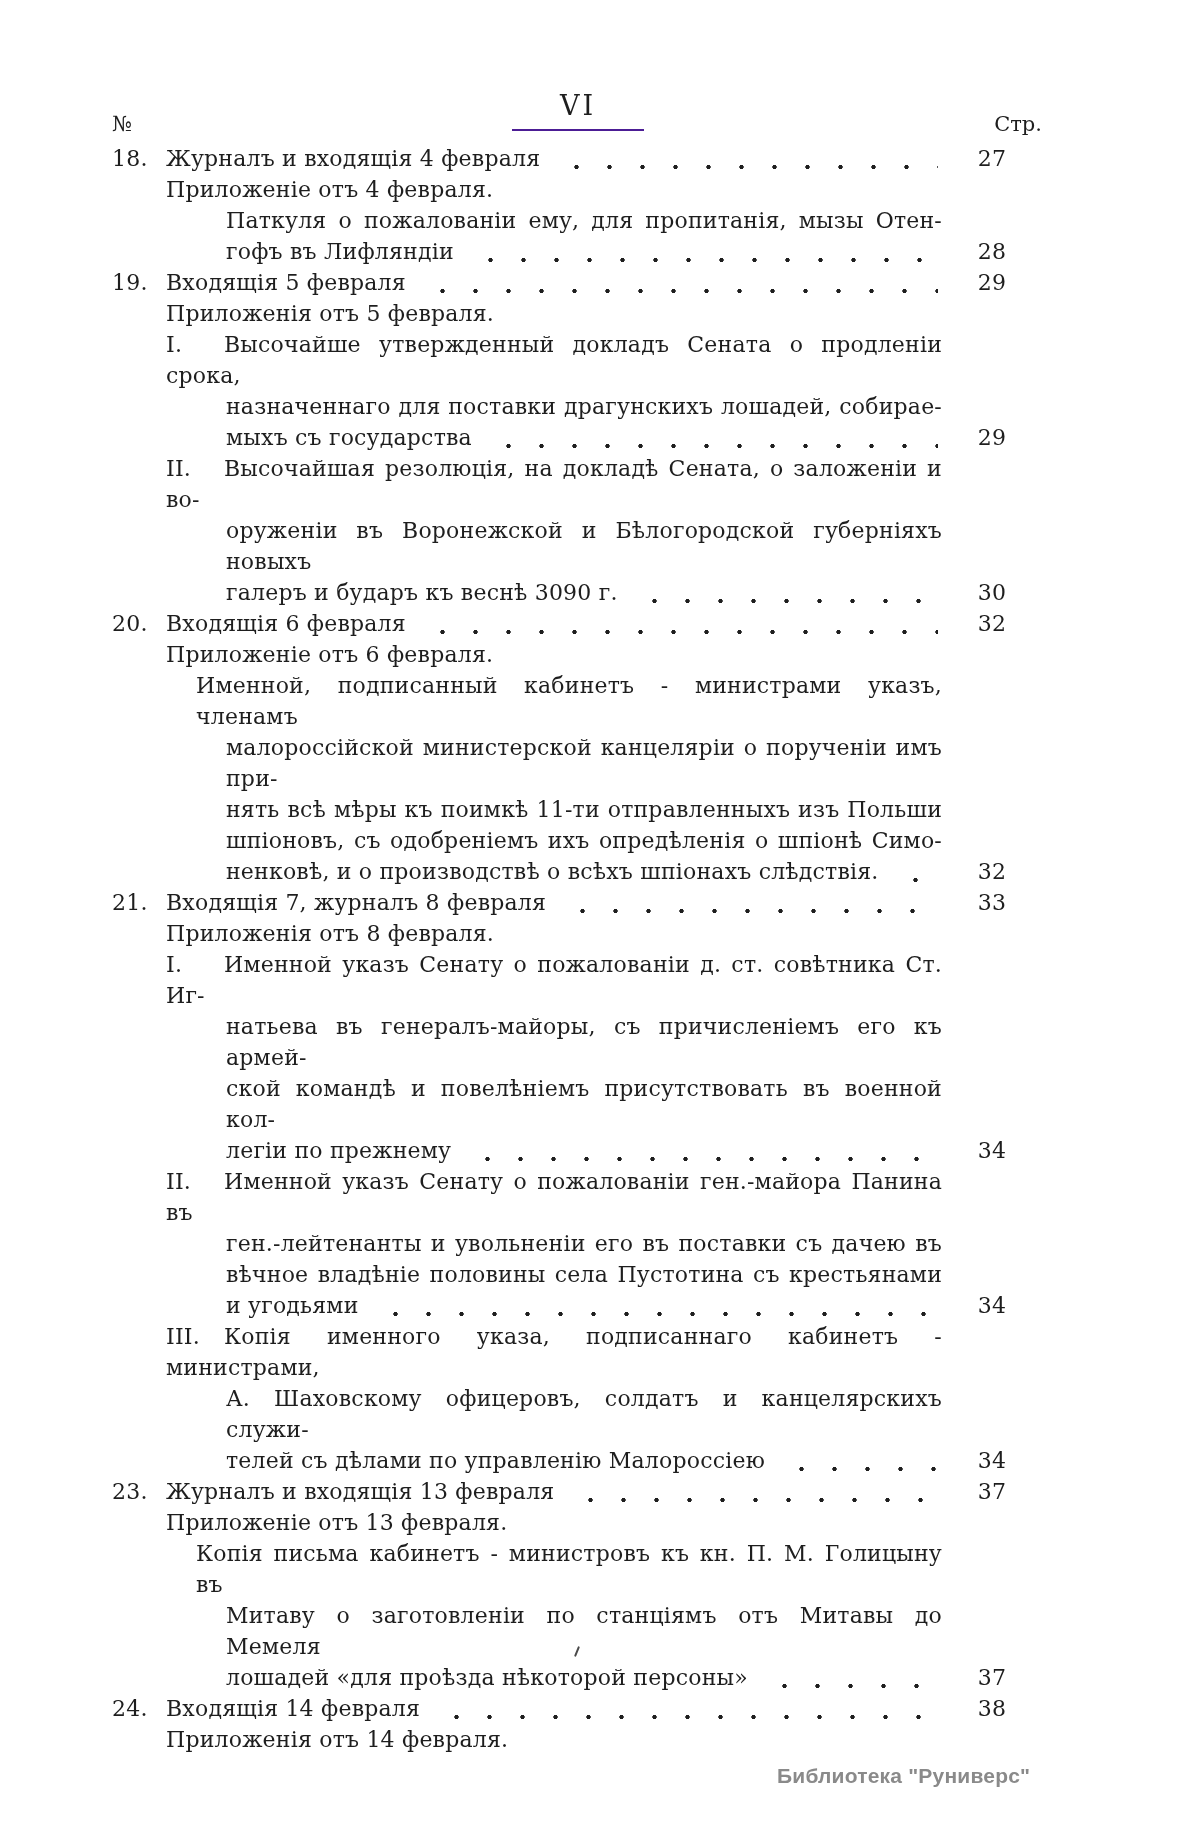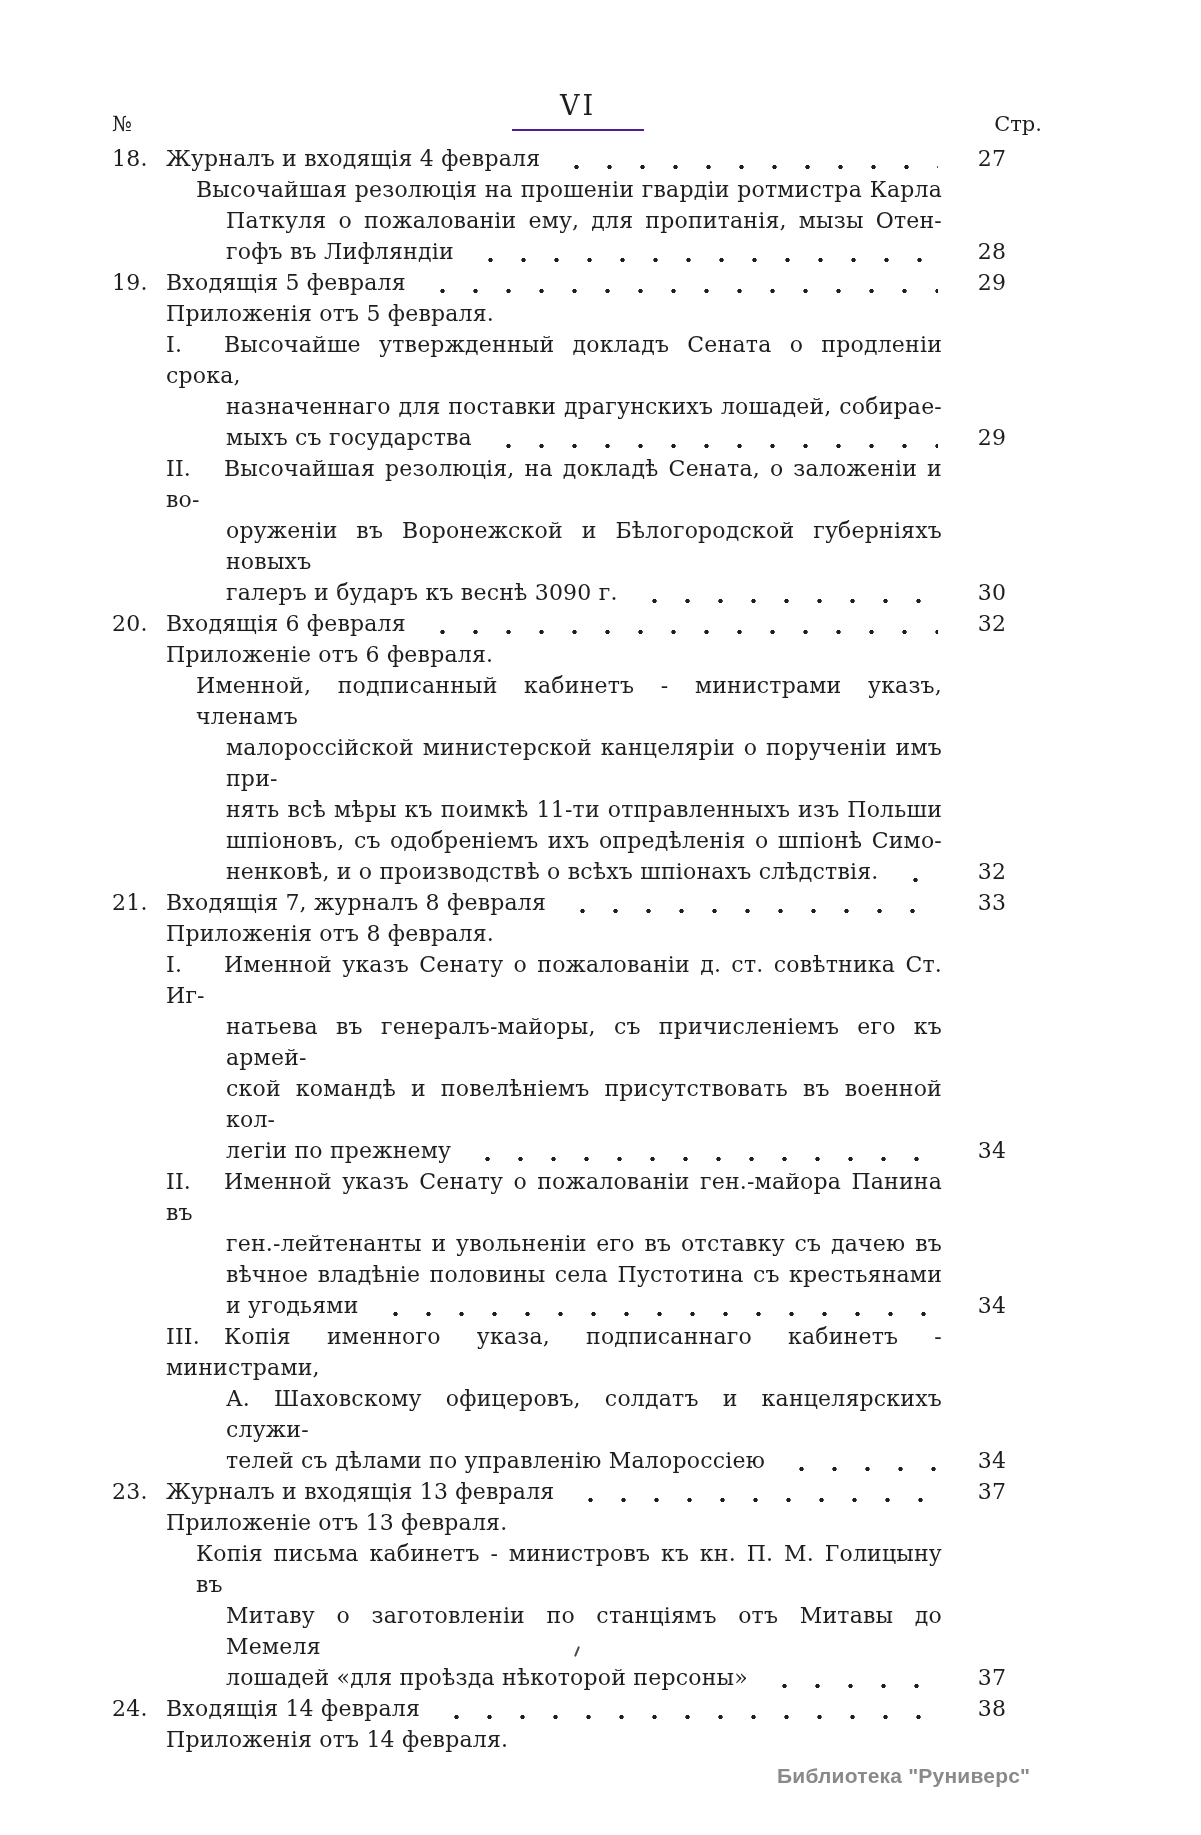--- a/index.html
+++ b/index.html
@@ -77,21 +77,21 @@
 
   <div class="toc">
       <div class="line has-page">
         <span class="gutter">18.</span>
         <div class="body ind0">Журналъ и входящія 4 февраля</div>
         <div class="leader"></div>
         <span class="pagecol">27</span>
       </div>
       <div class="line">
         <span class="gutter"></span>
-        <div class="body ind1 fill">Высочайшая резолюція на прошеніи гвардіи ротмистра Карла</div>
+        <div class="body ind0">Приложеніе отъ 4 февраля.</div>
         <span class="pagecol"></span>
       </div>
       <div class="line">
         <span class="gutter"></span>
         <div class="body ind2 fill">Паткуля о пожалованіи ему, для пропитанія, мызы Отен-</div>
         <span class="pagecol"></span>
       </div>
       <div class="line has-page">
         <span class="gutter"></span>
         <div class="body ind2">гофъ въ Лифляндіи</div>
@@ -210,21 +210,21 @@
         <div class="leader"></div>
         <span class="pagecol">34</span>
       </div>
       <div class="line">
         <span class="gutter"></span>
         <div class="body ind0 fill"><span class="roman">II.</span>Именной указъ Сенату о пожалованіи ген.-майора Панина въ</div>
         <span class="pagecol"></span>
       </div>
       <div class="line">
         <span class="gutter"></span>
-        <div class="body ind2 fill">ген.-лейтенанты и увольненіи его въ отставку съ дачею въ</div>
+        <div class="body ind2 fill">ген.-лейтенанты и увольненіи его въ поставки съ дачею въ</div>
         <span class="pagecol"></span>
       </div>
       <div class="line">
         <span class="gutter"></span>
         <div class="body ind2 fill">вѣчное владѣніе половины села Пустотина съ крестьянами</div>
         <span class="pagecol"></span>
       </div>
       <div class="line has-page">
         <span class="gutter"></span>
         <div class="body ind2">и угодьями</div>

